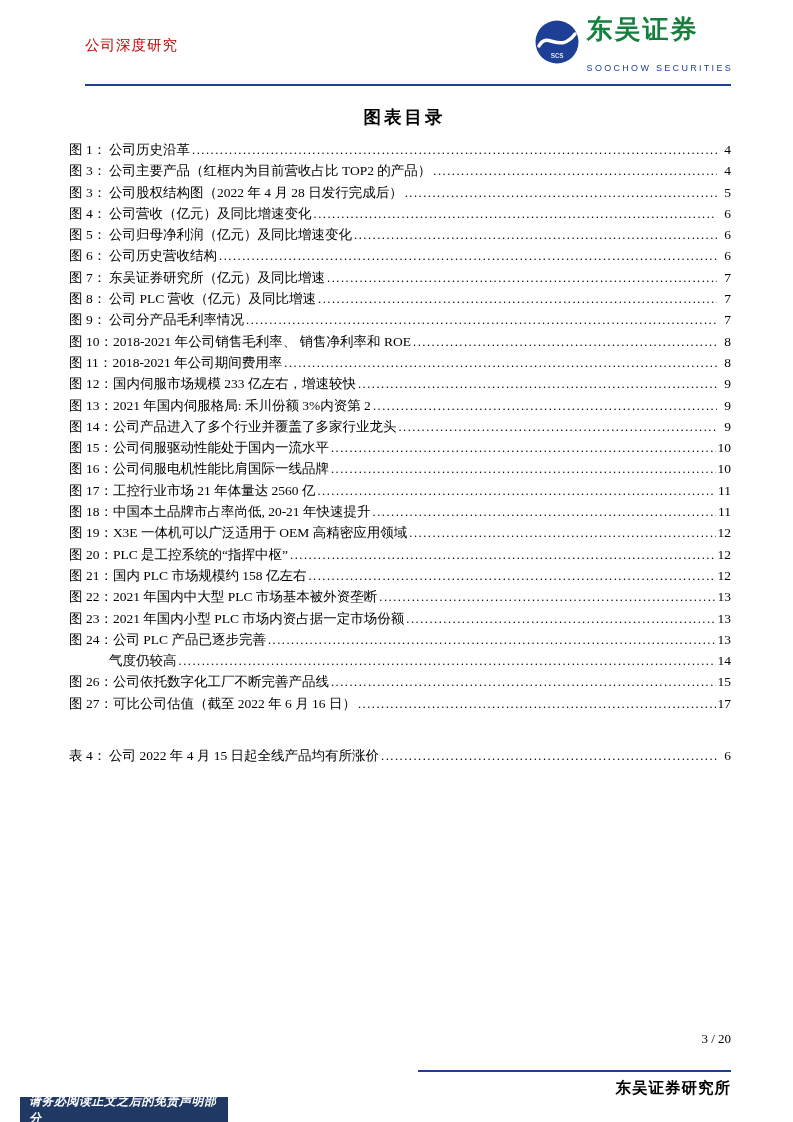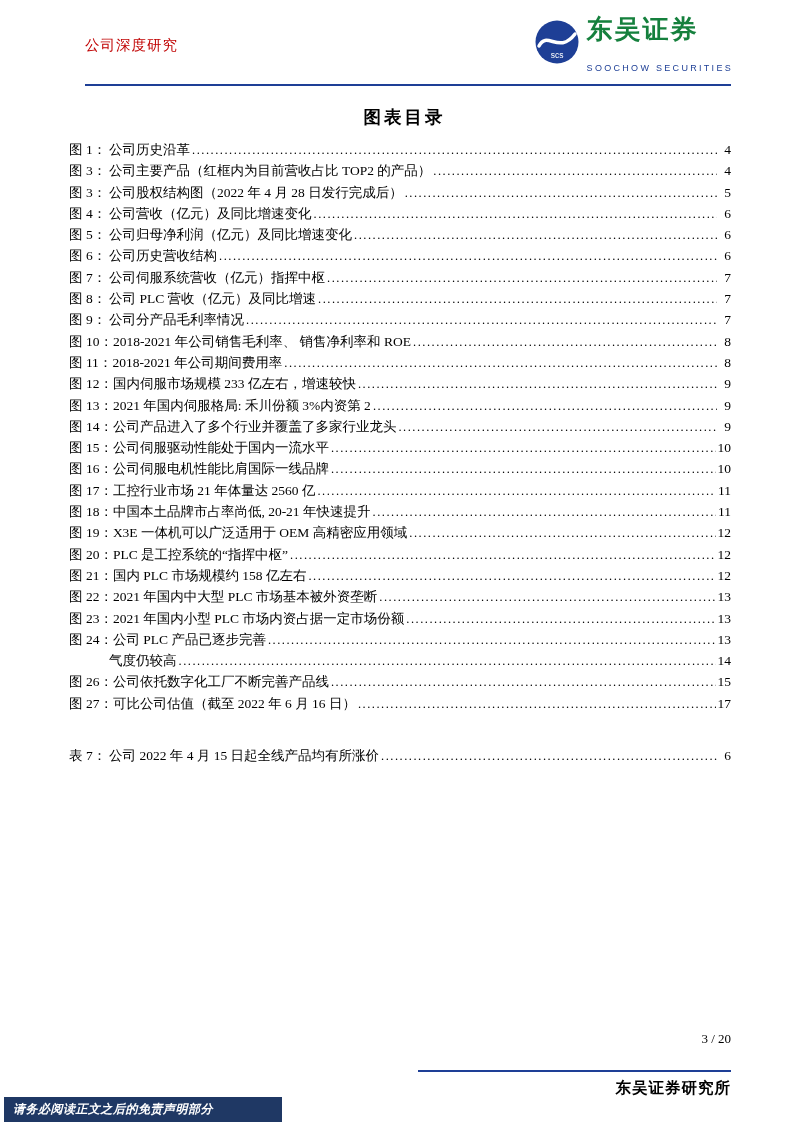--- a/index.html
+++ b/index.html
@@ -119,23 +119,23 @@
     position: absolute;
     top: 1078px;
     right: 62px;
     font-size: 15.5px;
     font-weight: bold;
     letter-spacing: 1px;
     text-align: center;
   }
   .disclaimer {
     position: absolute;
-    left: 4px;
+    left: 20px;
     top: 1097px;
-    width: 278px;
+    width: 208px;
     height: 25px;
     background: #1f3864;
     color: #ffffff;
     display: flex;
     align-items: center;
     padding-left: 9px;
     font-size: 12px;
     font-weight: bold;
     font-style: italic;
     letter-spacing: 0.5px;
@@ -199,21 +199,21 @@
           <span class="toc-page">6</span>
         </div>
         <div class="toc-entry">
           <span class="toc-label">图 6：</span>
           <span class="toc-text">公司历史营收结构</span>
           <span class="toc-leader"></span>
           <span class="toc-page">6</span>
         </div>
         <div class="toc-entry">
           <span class="toc-label">图 7：</span>
-          <span class="toc-text">公司伺服系统营收（亿元）指挥中枢</span>
+          <span class="toc-text">东吴证券研究所（亿元）及同比增速</span>
           <span class="toc-leader"></span>
           <span class="toc-page">7</span>
         </div>
         <div class="toc-entry">
           <span class="toc-label">图 8：</span>
           <span class="toc-text">公司 PLC 营收（亿元）及同比增速</span>
           <span class="toc-leader"></span>
           <span class="toc-page">7</span>
         </div>
         <div class="toc-entry">
@@ -326,21 +326,21 @@
         </div>
         <div class="toc-entry">
           <span class="toc-label">图 27：</span>
           <span class="toc-text">可比公司估值（截至 2022 年 6 月 16 日）</span>
           <span class="toc-leader"></span>
           <span class="toc-page">17</span>
         </div>
       </div>
     <div id="table-list">
         <div class="toc-entry">
-          <span class="toc-label">表 7：</span>
+          <span class="toc-label">表 4：</span>
           <span class="toc-text">公司 2022 年 4 月 15 日起全线产品均有所涨价</span>
           <span class="toc-leader"></span>
           <span class="toc-page">6</span>
         </div>
       </div>
   </div>
 
   <div class="page-num">3 / 20</div>
   <div class="footer-rule"></div>
   <div class="institute">东吴证券研究所</div>

